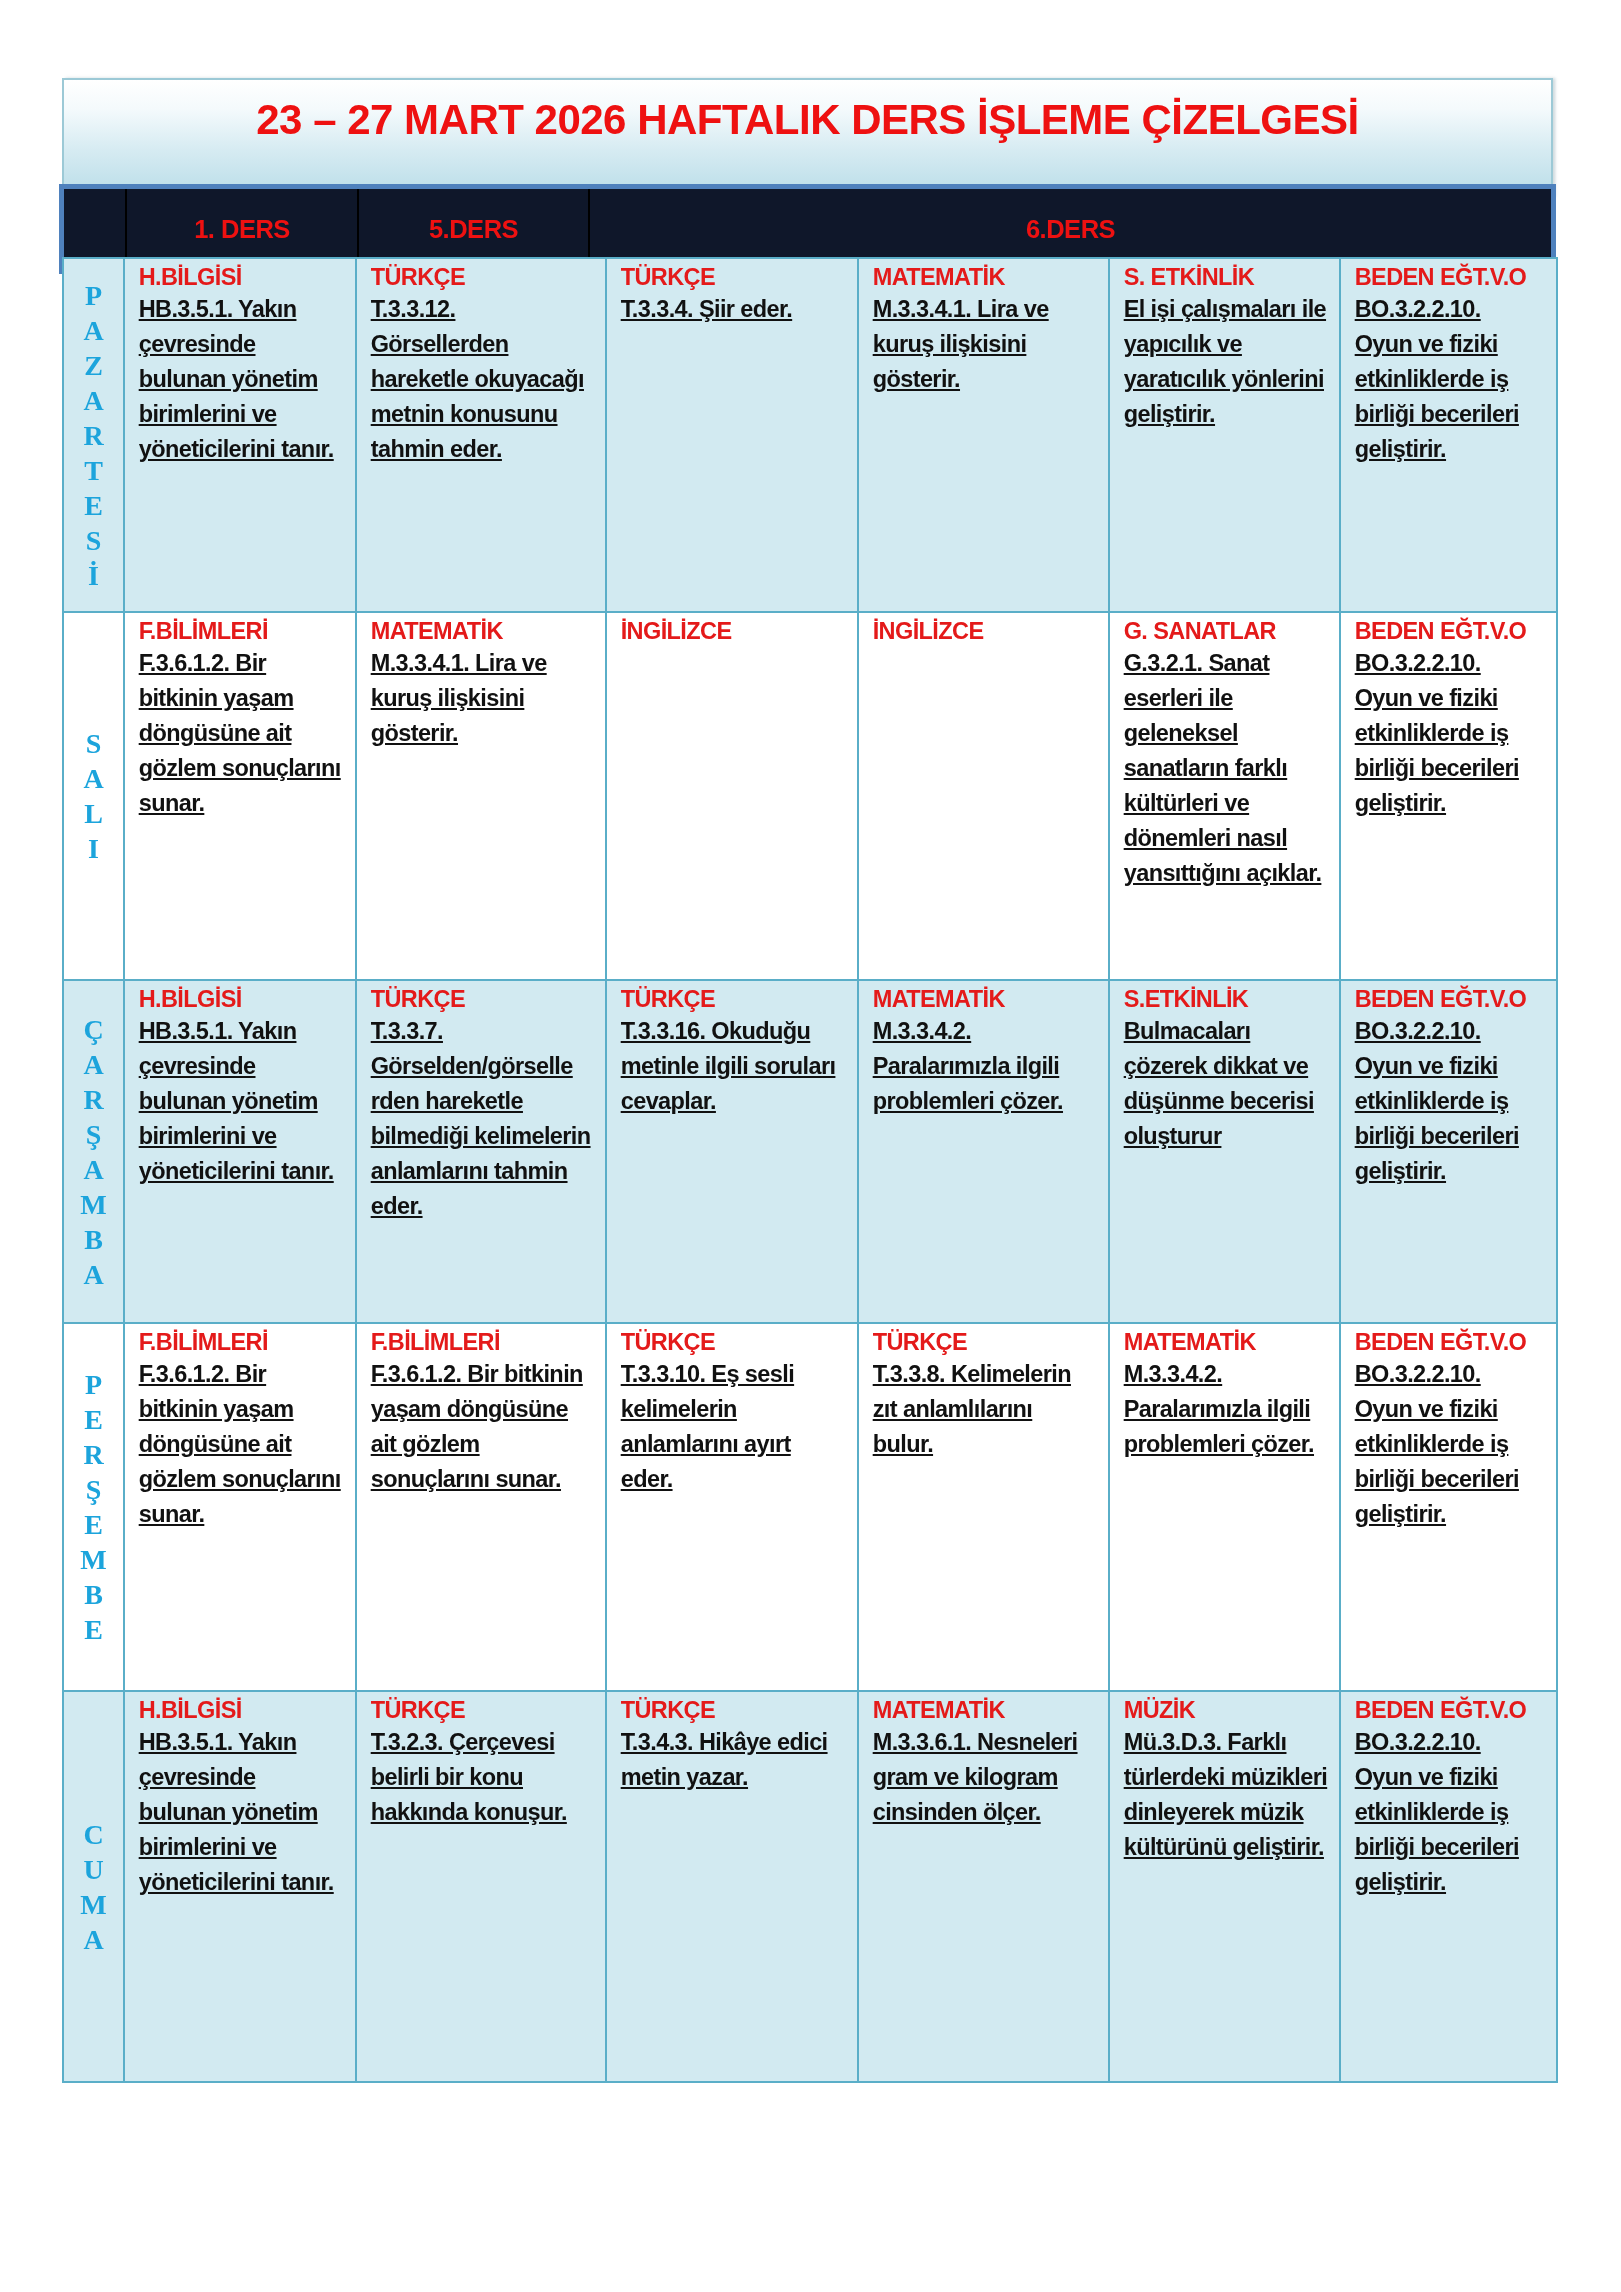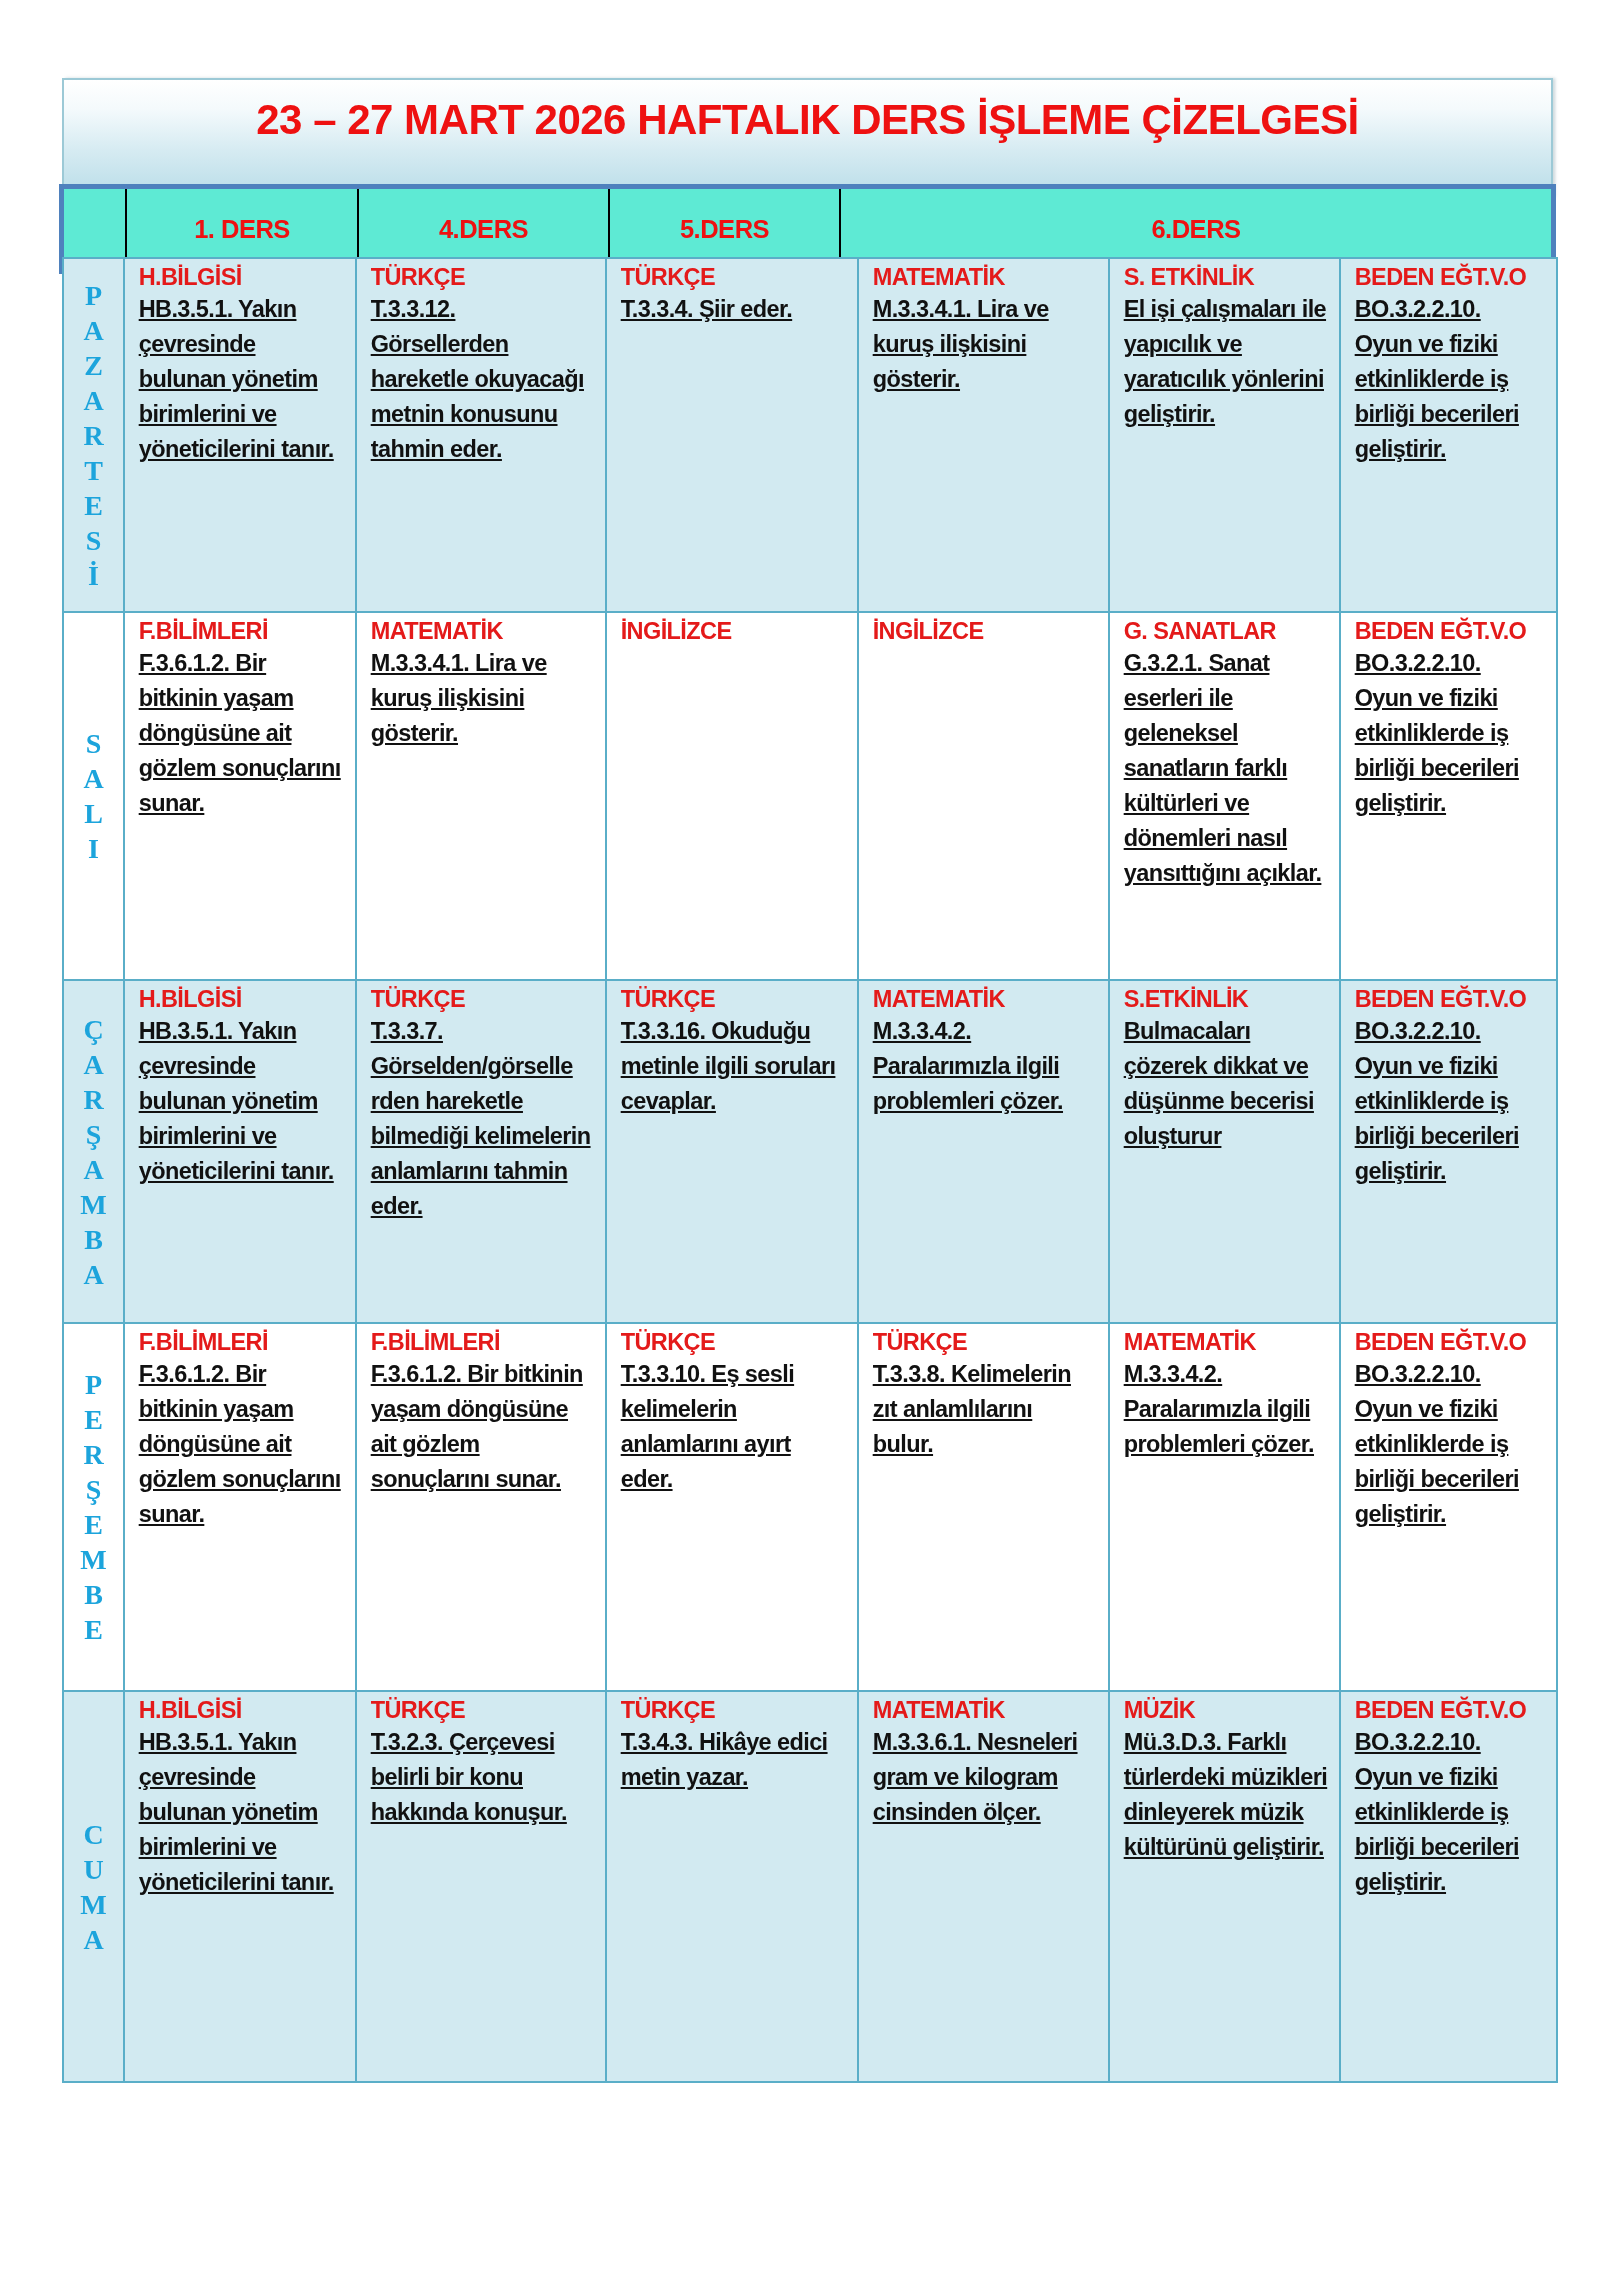--- a/index.html
+++ b/index.html
@@ -12,21 +12,21 @@
     box-shadow: 2.9px 0 2.9px rgba(120,150,160,0.35);
   }
   .title-text {
     position: absolute; left: 0; right: 0; top: 15.7px; text-align: center;
     color: #ee1111; font-weight: bold; font-size: 42px; letter-spacing: -0.5px;
     font-family: "Liberation Sans", sans-serif;
   }
 
   .header-row {
     position: absolute; left: 59px; top: 184px; width: 1497px; height: 90px;
-    border: 5.9px solid #4f81bd; box-sizing: border-box; background: #5eead4;
+    border: 5.9px solid #4f81bd; box-sizing: border-box; background: #0f172a;
     display: flex;
   }
   .header-cell {
     box-sizing: border-box; border-left: 2px solid #000; height: 100%;
     display: flex; align-items: center; justify-content: center;
     color: #ee1111; font-weight: bold; font-size: 25.5px; letter-spacing: -0.5px;
   }
   .header-cell:first-child { border-left: none; }
 
   .grid {
@@ -61,21 +61,20 @@
 </head>
 <body>
 
 <div class="title-box">
   <div class="title-text">23 – 27 MART 2026 HAFTALIK DERS İŞLEME ÇİZELGESİ</div>
 </div>
 
 <div class="header-row">
   <div class="header-cell" style="width:61px"></div>
   <div class="header-cell" style="width:232px">1. DERS</div>
-  <div class="header-cell" style="width:251px">4.DERS</div>
   <div class="header-cell" style="width:231px">5.DERS</div>
   <div class="header-cell" style="flex:1">6.DERS</div>
 </div>
 
 <table class="grid">
   <colgroup>
     <col style="width:61px">
       <col style="width:232px">
       <col style="width:250px">
     <col style="width:252px">

